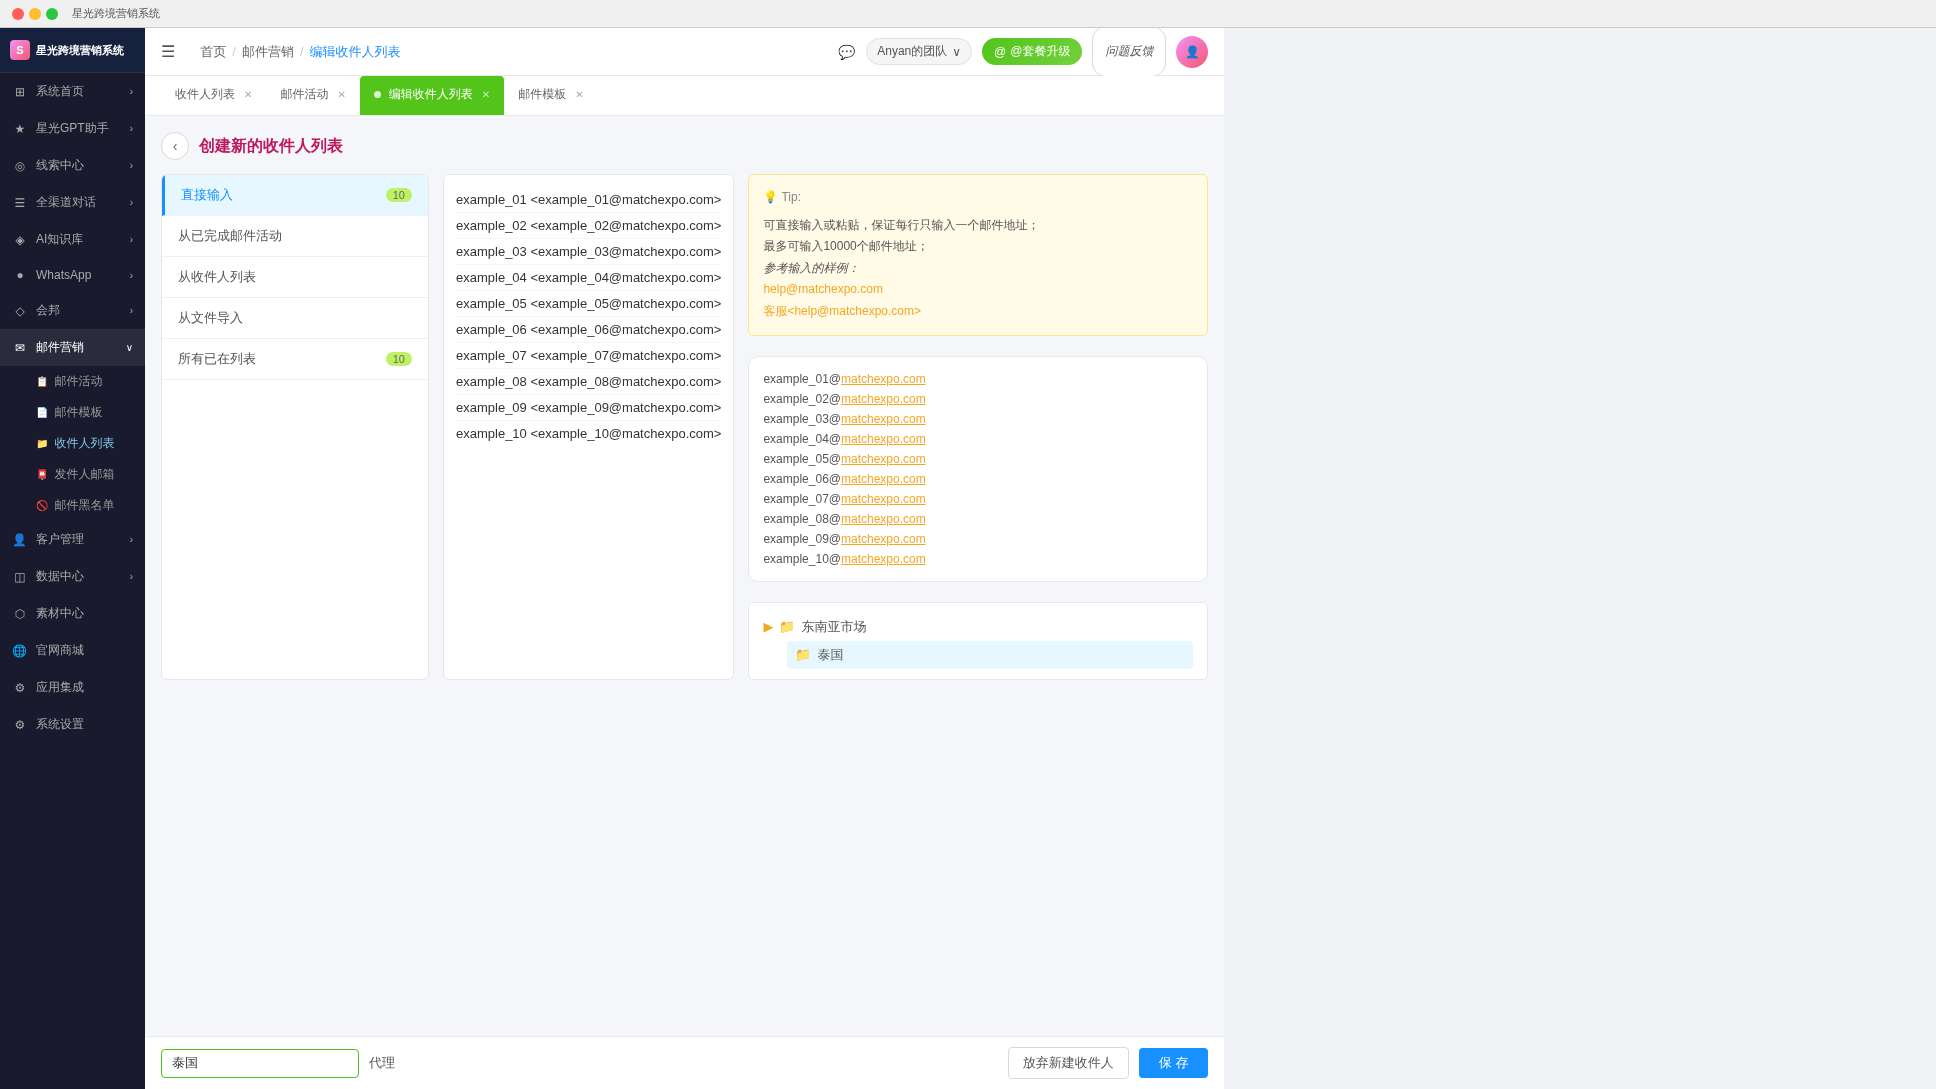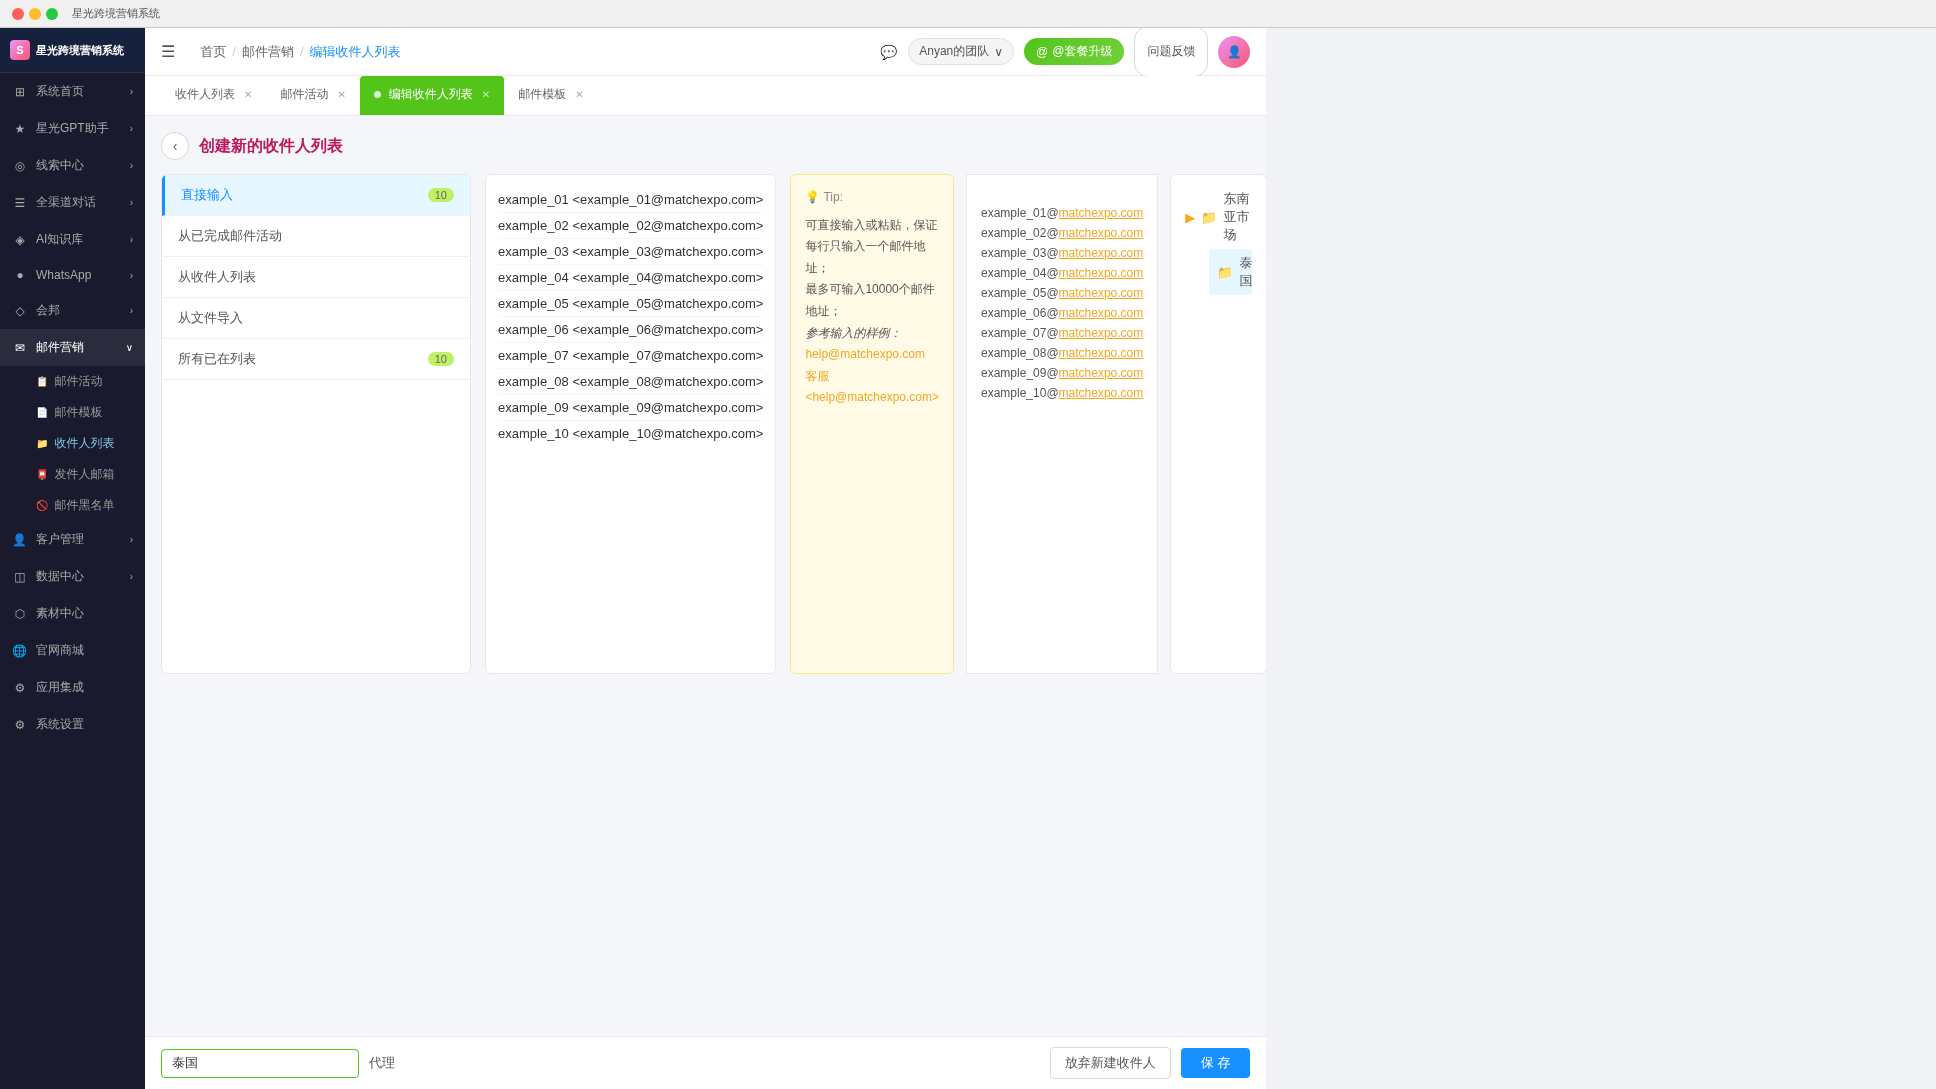--- a/index.html
+++ b/index.html
@@ -28,21 +28,21 @@
     .header { height: 48px; background: #fff; border-bottom: 1px solid #e8e8e8; display: flex; align-items: center; justify-content: space-between; padding: 0 16px; }
     .header-left { display: flex; align-items: center; gap: 8px; }
     .header-hamburger { font-size: 16px; cursor: pointer; color: #555; }
     .breadcrumb { display: flex; align-items: center; gap: 6px; font-size: 13px; color: #666; margin-left: 17px; }
     .breadcrumb a { color: #666; text-decoration: none; }
     .breadcrumb .current { color: #1890ff; }
     .breadcrumb-sep { color: #ccc; }
     .header-right { display: flex; align-items: center; gap: 10px; }
     .header-team { display: flex; align-items: center; gap: 5px; background: #f5f5f5; border: 1px solid #e0e0e0; border-radius: 16px; padding: 4px 10px; cursor: pointer; font-size: 12px; color: #555; }
     .header-upgrade { background: linear-gradient(135deg, #52c41a, #73d13d); color: #fff; border: none; border-radius: 14px; padding: 5px 12px; cursor: pointer; font-size: 12px; display: flex; align-items: center; gap: 4px; }
-    .header-feedback { background: #fff; border: 1px solid #d9d9d9; border-radius: 14px; padding: 16px 12px; cursor: pointer; font-size: 12px; color: #555; }
+    .header-feedback { background: #fff; border: 1px solid #d9d9d9; border-radius: 14px; padding: 16px 12px; cursor: pointer; font-size: 12px; color: #555; font-style: italic; }
     .header-avatar { width: 32px; height: 32px; border-radius: 50%; background: linear-gradient(135deg, #f093fb, #f5576c); display: flex; align-items: center; justify-content: center; color: #fff; font-size: 12px; cursor: pointer; overflow: hidden; }
 
     
     .tabs-bar { background: #fff; border-bottom: 1px solid #e8e8e8; display: flex; align-items: center; padding: 0 16px; gap: 0; }
     .tab { display: flex; align-items: center; gap: 5px; padding: 10px 14px; cursor: pointer; font-size: 12px; color: #666; border-bottom: 2px solid transparent; white-space: nowrap; }
     .tab.active { color: #fff; background: #52c41a; border-radius: 4px 4px 0 0; border-bottom: 2px solid #52c41a; }
     .tab .tab-close { margin-left: 4px; color: rgba(255,255,255,0.7); font-size: 10px; cursor: pointer; }
     .tab .tab-close-gray { margin-left: 4px; color: #aaa; font-size: 10px; cursor: pointer; }
 
     
@@ -50,36 +50,36 @@
 
     
     .page-header { display: flex; align-items: center; gap: 10px; margin-bottom: 14px; }
     .back-btn { width: 28px; height: 28px; border-radius: 50%; border: 1px solid #d9d9d9; background: #fff; cursor: pointer; display: flex; align-items: center; justify-content: center; color: #666; font-size: 14px; }
     .page-title { font-size: 16px; font-weight: 700; color: #be185d; }
 
     
     .content-row { display: flex; gap: 14px; }
 
     
-    .left-panel { width: 310px; flex-shrink: 0; background: #fff; border: 1px solid #e8e8e8; border-radius: 6px; overflow: hidden; }
+    .left-panel { width: 268px; flex-shrink: 0; background: #fff; border: 1px solid #e8e8e8; border-radius: 6px; overflow: hidden; }
     .left-panel-item { padding: 11px 16px; cursor: pointer; color: #555; font-size: 13px; display: flex; align-items: center; justify-content: space-between; border-bottom: 1px solid #f0f0f0; }
     .left-panel-item.active { background: #e6f7ff; color: #1890ff; border-left: 3px solid #1890ff; }
     .item-badge { background: #bef264; color: #666; border-radius: 10px; padding: 1px 7px; font-size: 11px; }
 
     
     .center-panel { flex: 1; background: #fff; border: 1px solid #e8e8e8; border-radius: 6px; padding: 12px; min-height: 500px; }
     .email-list { list-style: none; }
     .email-list li { padding: 5px 0; font-size: 13px; color: #333; border-bottom: 1px solid #f5f5f5; }
     .email-list li:last-child { border-bottom: none; }
 
     
-    .right-panel { width: 460px; flex-shrink: 0; display: flex; flex-direction: row; gap: 12px; }
+    .right-panel { width: 460px; flex-shrink: 0; display: flex; flex-direction: column; gap: 20px; }
     .tip-box { background: #fffbe6; border: 1px solid #ffe58f; border-radius: 6px; padding: 12px 14px; font-size: 12px; color: #555; line-height: 1.8; }
     .tip-title { font-size: 12px; color: #888; margin-bottom: 6px; display: flex; align-items: center; gap: 4px; }
-    .email-preview-box { background: #fff; border: 1px solid #e8e8e8; border-radius: 0; padding: 28px 14px; font-size: 12px; }
+    .email-preview-box { background: #fff; border: 1px solid #e8e8e8; border-radius: 10px; padding: 12px 14px; font-size: 12px; }
     .email-preview-item { padding: 3px 0; color: #555; }
     .email-link { color: #f5a623; text-decoration: underline; }
     .folder-tree { background: #fff; border: 1px solid #e8e8e8; border-radius: 6px; padding: 10px 14px; }
     .folder-item { display: flex; align-items: center; gap: 6px; padding: 5px 0; font-size: 13px; color: #555; }
     .folder-item .folder-icon { color: #f5a623; }
     .folder-sub { padding-left: 24px; }
     .folder-sub-item { display: flex; align-items: center; gap: 6px; padding: 5px 0; font-size: 13px; color: #555; background: #e6f7ff; border-radius: 4px; padding-left: 8px; }
     .folder-sub-item .folder-icon { color: #f5a623; }
 
     

